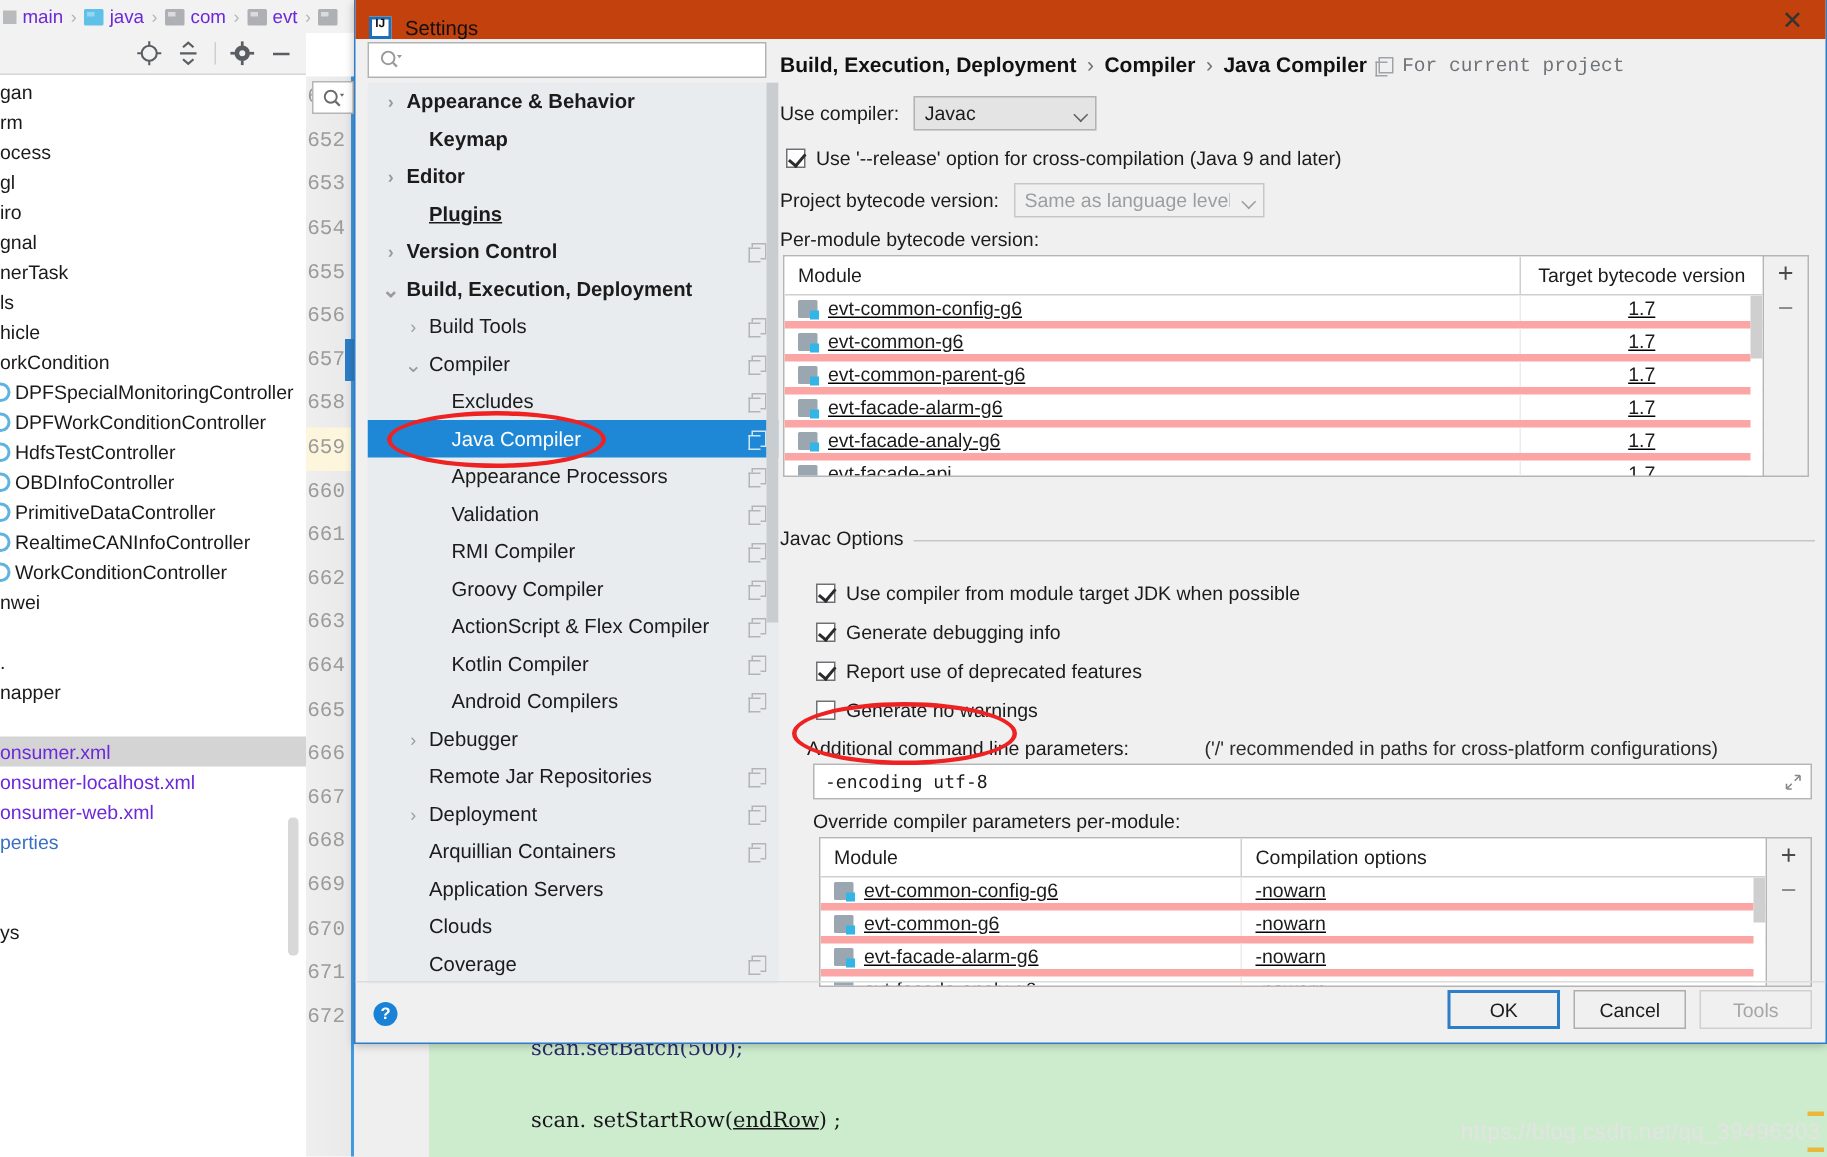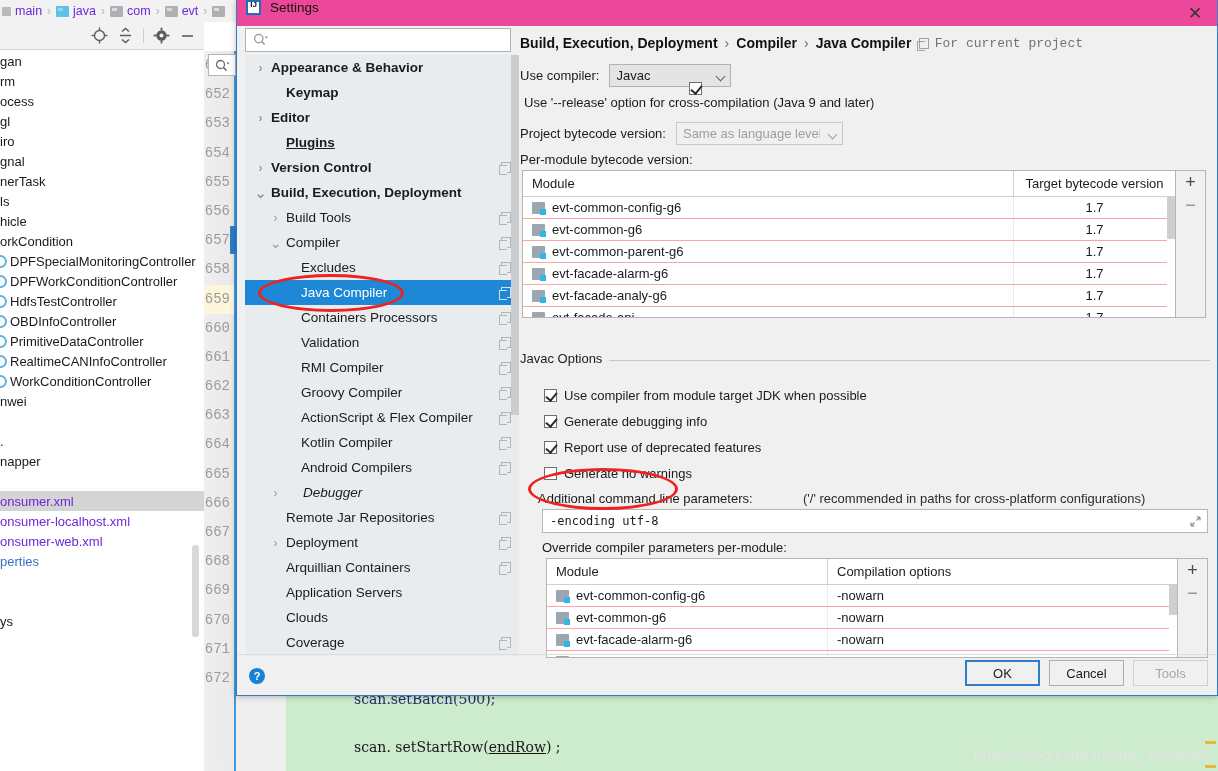--- a/index.html
+++ b/index.html
@@ -117,22 +117,22 @@
   
   .left-scroll { position:absolute; left:192px; top:545px; width:7px; height:92px; background:#d8d8d8; border-radius:3px;}
 
   
   #dialog {
     position: absolute; left: 236px; top: 0; width: 982px; height: 696px;
     background: #f0f0f0; border: 1px solid #2d7dc9; border-top: none;
     box-shadow: 0 1px 6px rgba(0,0,0,.25);
   }
   .dlg-title {
-    height: 26px; display: flex; align-items: flex-start; padding-left: 9px;
-    font-size: 13.5px; color: #111; background: #ec4899;
+    height: 26px; display: flex; align-items: flex-end; padding-left: 9px;
+    font-size: 13.5px; color: #111; background: #c2410c;
   }
   .ij-logo {
     width: 15px; height: 15px; margin-right: 9px; background: #ffffff;
     border: 2px solid #1e6fba; position: relative; flex: none;
   }
   .ij-logo::after {
     content: "IJ"; position: absolute; left: 0; top: -2px; width: 100%;
     font-size: 8px; font-weight: bold; color: #111; text-align: center;
     font-family: "Liberation Sans", sans-serif;
   }
@@ -211,21 +211,21 @@
   .box.on::after {
     content: ""; position: absolute; left: 3px; top: 0px; width: 5px; height: 9px;
     border-right: 2px solid #2b2b2b; border-bottom: 2px solid #2b2b2b; transform: rotate(40deg);
   }
 
   
   .tbl-wrap { background: #ffffff; border: 1px solid #b5b5b5; position: relative; overflow: hidden; }
   .tbl-head { display: flex; height: 26px; border-bottom: 1px solid #cfcfcf; background: #ffffff; }
   .th { font-size: 13px; color: #1b1b1b; display: flex; align-items: center; padding: 0 9px; }
   .th.c { justify-content: center; }
-  .tr { display: flex; height: 22px; border-bottom: 1px solid #fca5a5; }
+  .tr { display: flex; height: 22px; border-bottom: 5px solid #fca5a5; text-decoration: underline; }
   .td { font-size: 13px; color: #1b1b1b; display: flex; align-items: center; padding: 0 9px; }
   .td.c { justify-content: center; }
   .mod-ic {
     width: 13px; height: 12px; margin-right: 7px; position: relative; flex: none;
     background: #9aa7b0; border-radius: 1px;
   }
   .mod-ic::after {
     content:""; position:absolute; right:-1px; bottom:-1px; width:6px; height:6px; background:#32b6e8;
   }
   .tbl-vscroll { position: absolute; right: 0; top: 26px; width: 8px; bottom: 0; background: #ffffff; }
@@ -580,21 +580,21 @@
           <span style="margin-left: 3px;">Excludes</span>
           <span class="copy-ic"></span>
         </div>
         <div class="tree-row selected">
           <span class="tw" style="margin-left: 38px;"></span>
           <span style="margin-left: 3px;">Java Compiler</span>
           <span class="copy-ic"></span>
         </div>
         <div class="tree-row">
           <span class="tw" style="margin-left: 38px;"></span>
-          <span style="margin-left: 3px;">Containers Processors</span>
+          <span style="margin-left: 3px;">Appearance Processors</span>
           <span class="copy-ic"></span>
         </div>
         <div class="tree-row">
           <span class="tw" style="margin-left: 38px;"></span>
           <span style="margin-left: 3px;">Validation</span>
           <span class="copy-ic"></span>
         </div>
         <div class="tree-row">
           <span class="tw" style="margin-left: 38px;"></span>
           <span style="margin-left: 3px;">RMI Compiler</span>
@@ -615,21 +615,21 @@
           <span style="margin-left: 3px;">Kotlin Compiler</span>
           <span class="copy-ic"></span>
         </div>
         <div class="tree-row">
           <span class="tw" style="margin-left: 38px;"></span>
           <span style="margin-left: 3px;">Android Compilers</span>
           <span class="copy-ic"></span>
         </div>
         <div class="tree-row">
           <span class="tw" style="margin-left: 23px;">›</span>
-          <span style="margin-left: 20px; font-style: italic;">Debugger</span>
+          <span style="margin-left: 3px;">Debugger</span>
         </div>
         <div class="tree-row">
           <span class="tw" style="margin-left: 23px;"></span>
           <span style="margin-left: 3px;">Remote Jar Repositories</span>
           <span class="copy-ic"></span>
         </div>
         <div class="tree-row">
           <span class="tw" style="margin-left: 23px;">›</span>
           <span style="margin-left: 3px;">Deployment</span>
           <span class="copy-ic"></span>
@@ -674,21 +674,21 @@
     </div>
 
     <div class="row-line" style="position:absolute;left:0;top:36px;">
       <span class="lbl" style="margin-right:10px;">Use compiler:</span>
       <span class="combo-wrap">
         <select class="combo" style="width:122px;" id="compiler-select"><option>Javac</option><option>Eclipse</option></select>
         <span class="arr"></span>
       </span>
     </div>
 
-    <label class="chk" style="position:absolute;left:4px;top:54px;flex-direction:column;">
+    <label class="chk" style="position:absolute;left:4px;top:70px;">
       <span class="box on"></span>
       <span>Use '--release' option for cross-compilation (Java 9 and later)</span>
     </label>
 
     <div class="row-line" style="position:absolute;left:0;top:94px;">
       <span class="lbl" style="margin-right:10px;">Project bytecode version:</span>
       <span class="combo-wrap">
         <select class="combo disabled" style="width:167px;" id="bytecode-select"><option>Same as language level</option></select>
         <span class="arr" style="border-color:#9b9ea1;"></span>
       </span>

